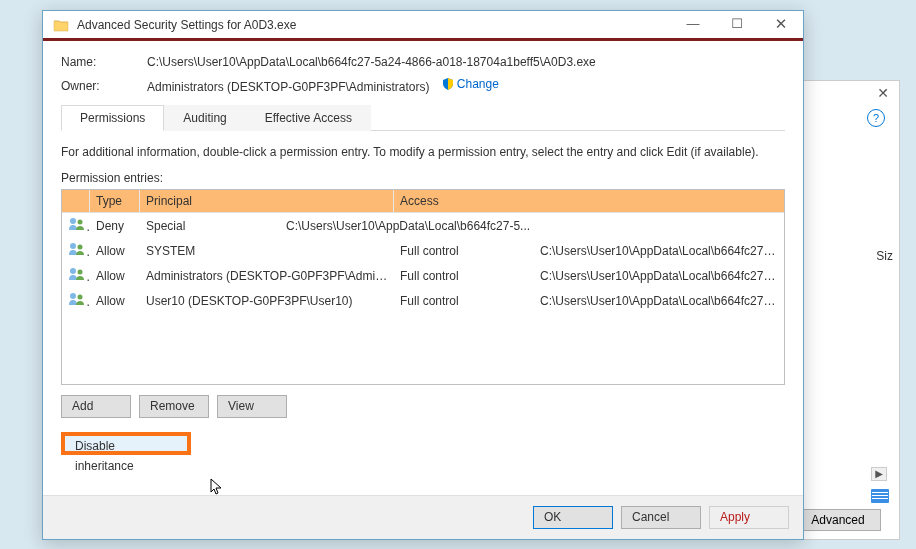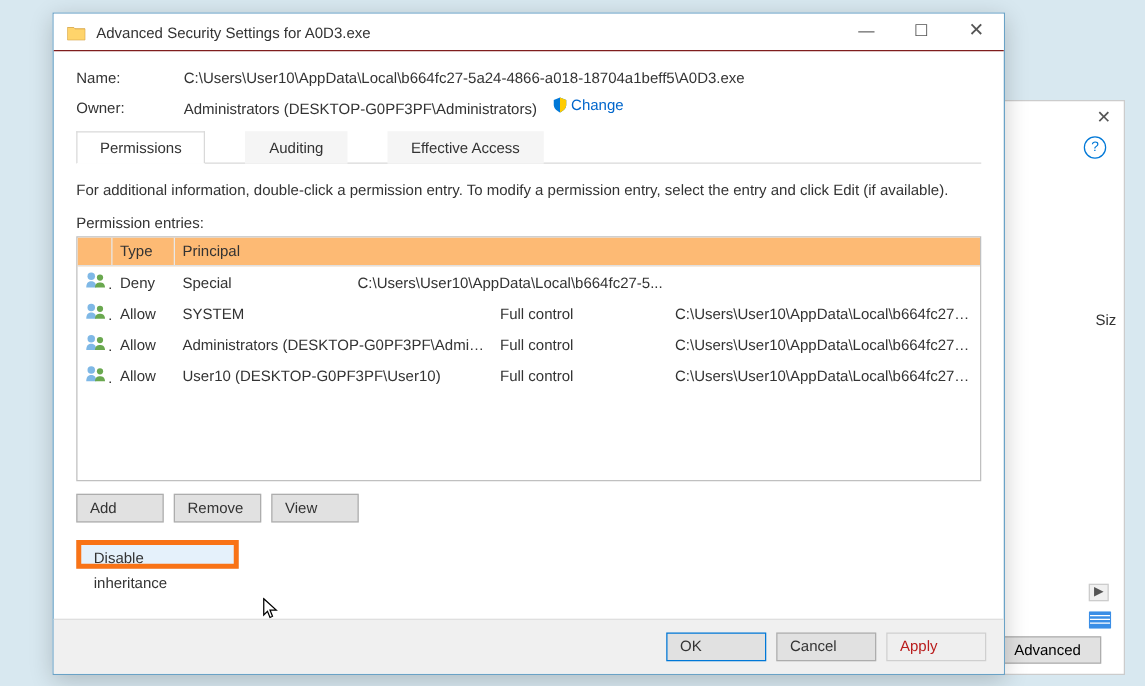--- a/index.html
+++ b/index.html
@@ -28,39 +28,39 @@
   width: 762px; height: 530px;
   background: #fff;
   border: 1px solid #6aa2c6;
   box-shadow: 0 4px 18px rgba(0,0,0,0.2);
 }
 
 
 .titlebar {
   height: 30px; display:flex; align-items:center;
   background:#fff;
-  border-bottom:1px solid #7f1d1d;
+  border-bottom:3px solid #7f1d1d;
 }
 .titlebar .folder-icon { width:16px; height:14px; margin:0 8px 0 10px; }
 .titlebar .title { flex:1; font-size:12px; color:#333; }
 .titlebar .win-btn { width:44px; height:28px; text-align:center; line-height:26px; color:#555; font-size:13px; }
 .titlebar .win-close { font-size:15px; }
 
 
 .content { padding: 14px 18px 10px 18px; }
 
 .row { display:flex; font-size:12px; color:#333; margin-bottom:8px; align-items:center; }
 .row .label { width:86px; }
 .row .value { flex:1; }
 .shield { display:inline-flex; align-items:center; margin-left:8px; }
 .shield svg { width:14px; height:14px; margin-right:2px; }
 .change-link { color:#0066cc; }
 
 
-.tabs { margin-top:10px; display:flex; border-bottom:1px solid #d9d9d9;gap:32px; }
+.tabs { margin-top:10px; display:flex; border-bottom:1px solid #d9d9d9; }
 .tab {
   padding:5px 18px; font-size:12px; color:#333;
   border:1px solid transparent; border-bottom:none;
   position:relative; top:1px; background:#f5f5f5;
 }
 .tab.active { background:#fff; border:1px solid #d9d9d9; border-bottom:1px solid #fff; }
 
 .info-text { font-size:12px; color:#333; margin:14px 0 12px 0; }
 
 .entries-label { font-size:12px; color:#333; margin-bottom:4px; }
@@ -170,20 +170,21 @@
     </div>
 
     <div class="info-text">For additional information, double-click a permission entry. To modify a permission entry, select the entry and click Edit (if available).</div>
     <div class="entries-label">Permission entries:</div>
 
     <div class="perm-table">
       <div class="thead">
         <div class="th col-icon"></div>
         <div class="th col-type">Type</div>
         <div class="th col-principal">Principal</div>
+        <div class="th col-access">Access</div>
       </div>
       <div id="perm-rows">
           <div class="trow">
             <div class="td col-icon"><span class="users-icon"><svg viewBox="0 0 18 14">
                   <circle cx="5" cy="4" r="3" fill="#7fb8e6"></circle>
                   <path d="M1 13 C1 9 3 8 5 8 C7 8 9 9 9 13 Z" fill="#7fb8e6"></path>
                   <circle cx="12" cy="5" r="2.5" fill="#6aa84f"></circle>
                   <path d="M8 13 C8 10 10 9 12 9 C14 9 16 10 16 13 Z" fill="#6aa84f"></path>
                 </svg></span></div>
             <div class="td col-type">Deny</div>

